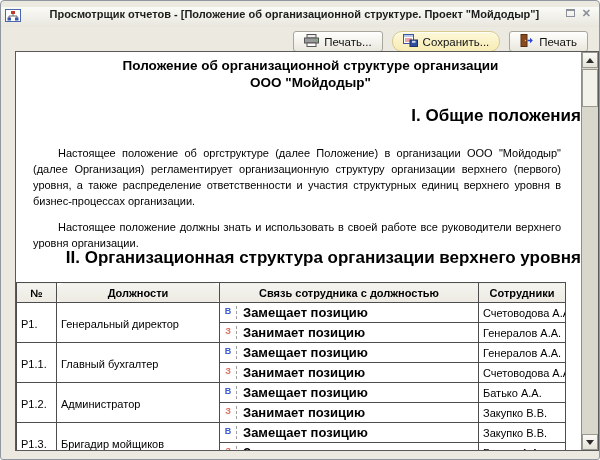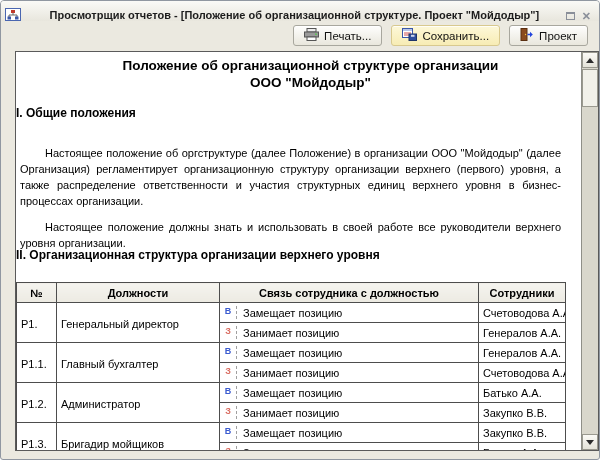--- a/index.html
+++ b/index.html
@@ -7,22 +7,23 @@
     width:600px;height:460px;position:relative;overflow:hidden;
     font-family:"Liberation Sans", sans-serif;background:#ffffff;
   }
   .window{
     position:absolute;inset:0;box-sizing:border-box;
     background:#ebe9e0;border:1px solid #9097a1;border-radius:4px 4px 3px 3px;
     overflow:hidden;
   }
   
   .titlebar{
-    height:19px;display:flex;align-items:flex-end;padding:1px 5px 0 4px;
+    height:19px;display:flex;align-items:flex-start;padding:1px 5px 0 4px;
     background:linear-gradient(#fafaf7,#e8e6dd);
+    margin-top:6px;
   }
   .app-icon{width:18px;height:14px;display:flex;align-items:center;}
   .title-text{
     flex:1;text-align:center;font-size:11px;font-weight:bold;color:#1c1c1c;
     white-space:nowrap;overflow:hidden;
   }
   .win-controls{display:flex;align-items:center;gap:7px;margin-right:3px;}
   .wc-restore{
     width:9px;height:8px;box-sizing:border-box;
     border:1px solid #8a8f99;border-top:2px solid #8a8f99;background:transparent;
@@ -38,60 +39,61 @@
   .btn{
     height:21px;display:flex;align-items:center;gap:5px;padding:0 10px;
     font-size:11.5px;color:#111;box-sizing:border-box;
     background:linear-gradient(#fefefd,#e9e7dd);
     border:1px solid #a8a79e;border-radius:3px;
     box-shadow:inset 0 1px 0 rgba(255,255,255,.8);
   }
   .btn-save{
     background:linear-gradient(#fdf8d9,#f7ecb4);
     border-color:#d8c98f;
+    border-radius:10px;
   }
   
   .viewport{
     position:absolute;left:14px;top:50px;width:584px;height:400px;
     box-sizing:border-box;border:1px solid #5a5a5a;background:#fff;
     display:flex;
   }
   .doc{width:565px;height:100%;position:relative;overflow:hidden;background:#fff;color:#000;}
   .abs{position:absolute;left:0;right:0;}
   .d-title{top:5px;text-align:center;font-size:13.5px;font-weight:bold;line-height:17px;padding-left:24px;}
-  .d-sec{text-align:left;font-size:12px;font-weight:bold;}
+  .d-sec{text-align:right;font-size:17px;font-weight:bold;}
   .d-sec1{top:54px;}
   .d-sec2{top:196px;}
   .d-sub{font-size:11.5px;font-weight:bold;margin-left:17px;}
   .d-s11{top:77px;}
   .d-s12{top:152px;}
-  .d-p{font-size:11px;line-height:16px;text-align:justify;margin:0 20px 0 4px;text-indent:25px;}
+  .d-p{font-size:11px;line-height:16px;text-align:justify;margin:0 20px 0 17px;text-indent:25px;}
   .d-p1{top:93px;}
   .d-p2{top:167px;}
   
   .d-table{position:absolute;top:230px;left:0;width:549px;border-collapse:collapse;table-layout:fixed;}
   .d-table th,.d-table td{
     border:1px solid #4d4d4d;box-sizing:border-box;overflow:hidden;white-space:nowrap;
   }
   .d-table th{
     height:20px;font-size:11px;font-weight:bold;text-align:center;
     background:linear-gradient(#f5f4ef,#eceae2);
   }
   .d-table td{height:20px;font-size:11px;padding:0 4px;vertical-align:middle;}
   .c-num{width:40px;}
-  .c-pos{width:163px;}
+  .c-pos{width:163px;border-radius:7px;}
   .c-link{width:259px;}
   .c-per{width:87px;margin-left:34px;}
   td.c-num,td.c-pos{vertical-align:top;padding-top:15px;}
   .link-wrap{display:flex;align-items:center;height:100%;}
   .mk{font-size:9px;font-weight:bold;width:8px;text-align:center;transform:translateY(-2px);}
   .mk-v{color:#3b5bd0;}
   .mk-z{color:#d96a5e;}
   .mk-sep{height:13px;border-left:1px dashed #a0a0a0;margin:0 6px 0 4px;}
-  .lk{font-size:11px;}
+  .lk{font-size:13px;font-weight:bold;}
   
   .scrollbar{
     width:17px;height:100%;position:relative;background:#d9d7cc;
     border-left:1px solid #8f8f88;box-sizing:border-box;
   }
   .sb-btn{
     position:absolute;left:0;width:16px;height:16px;box-sizing:border-box;
     background:linear-gradient(#fbfaf6,#e5e3d9);border:1px solid #9a998f;
     display:flex;align-items:center;justify-content:center;
   }
@@ -153,21 +155,21 @@
     </div>
     <div class="btn">
       <span>
         <svg width="14" height="13" viewBox="0 0 14 13">
           <rect x="1" y="0.5" width="6" height="12" fill="#8a4a1f" stroke="#5a2f10"></rect>
           <circle cx="5.6" cy="6.5" r="0.7" fill="#f0c040"></circle>
           <path d="M7.5 6.5h3.5" stroke="#2244dd" stroke-width="1.6" fill="none"></path>
           <path d="M10 3.8l2.8 2.7-2.8 2.7z" fill="#2244dd"></path>
         </svg>
       </span>
-      <span>Проект</span>
+      <span>Печать</span>
     </div>
   </div>
 
   <div class="viewport">
     <div class="doc">
 
       <div class="abs d-title">
         <div>Положение об организационной структуре организации</div>
         <div>ООО "Мойдодыр"</div>
       </div>

